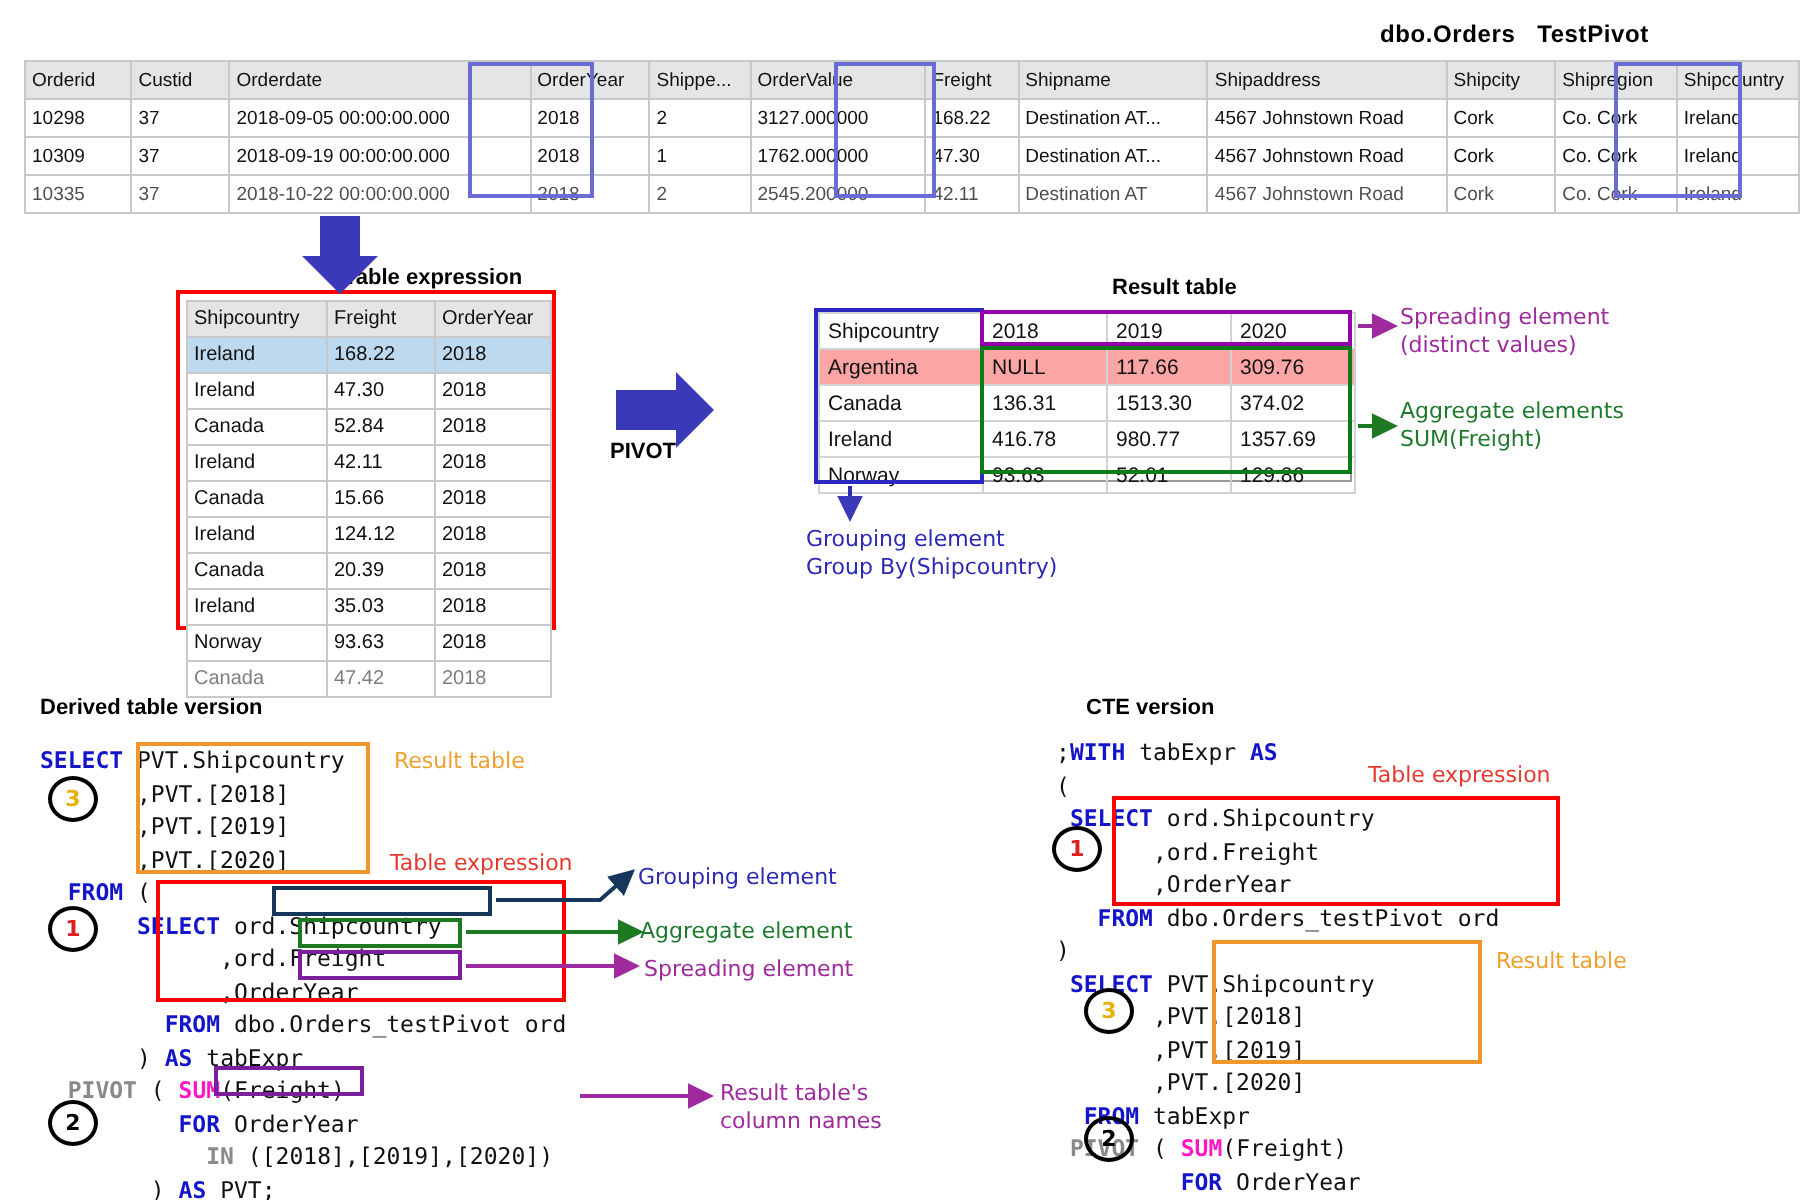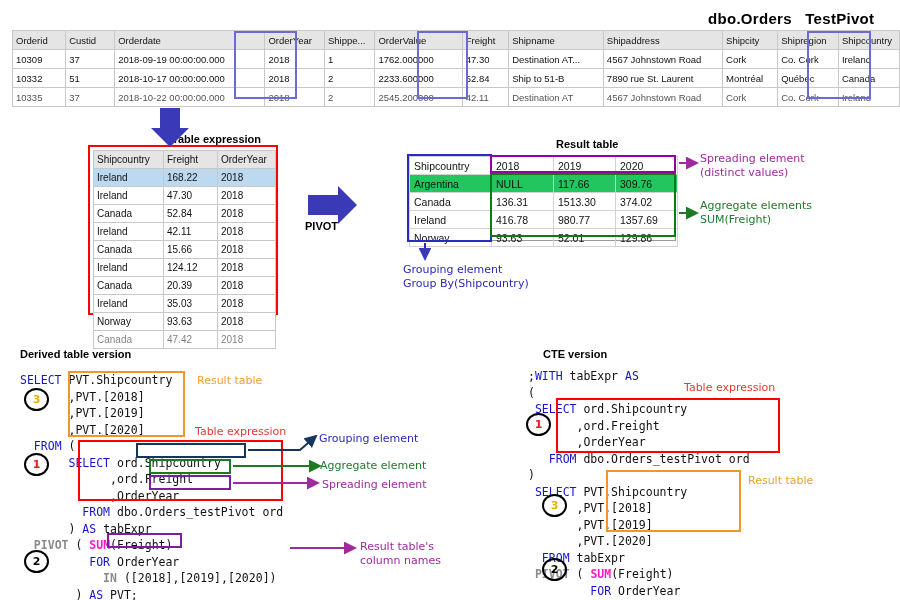--- a/index.html
+++ b/index.html
@@ -23,21 +23,21 @@
     overflow:hidden;
     color:#111;
     line-height:13px;
     height:13px;
   }
   table.grid th{background:#e5e5e5;color:#111;}
 
   
   #orders-grid{left:12px;top:30px;}
   #orders-grid table.grid th,#orders-grid table.grid td{font-size:9.5px;height:16px;line-height:15px;}
-  .title-dbo{left:708px;top:10px;font-size:15px;font-weight:bold;letter-spacing:.3px;}
+  .title-dbo{left:690px;top:10px;font-size:12px;font-weight:bold;letter-spacing:.3px;}
 
   
   .hl-purple{border:2px solid #6b6bd6;box-sizing:border-box;pointer-events:none;}
 
   
   .caption{font-size:11px;font-weight:bold;color:#000;}
 
   
   #tabexpr-wrap{left:88px;top:145px;border:2px solid #ff0000;padding:3px;background:#fff;box-sizing:border-box;width:190px;height:170px;}
   #tabexpr-wrap table.grid{width:100%;}
@@ -47,37 +47,37 @@
 
   
   #result-wrap{left:408px;top:155px;width:268px;height:86px;border:1px solid #9a9a9a;background:#fff;box-sizing:border-box;}
   #result-table{border-collapse:collapse;table-layout:fixed;width:100%;}
   #result-table td,#result-table th{
     border:1px solid #d2d2d2;font-size:10.5px;font-weight:normal;
     padding:1px 4px;height:15px;line-height:14px;text-align:left;white-space:nowrap;color:#111;
   }
   #result-table .c-country{width:82px;}
   .null-cell{background:#fbfbd8;}
-  .sel-country td{background:#22c55e;border-top:1px dotted #666;border-bottom:1px dotted #666;}
+  .sel-country td{background:#fca5a5;border-top:1px dotted #666;border-bottom:1px dotted #666;}
 
   .box-blue-country{border:2px solid #2a2ac0;box-sizing:border-box;pointer-events:none;}
   .box-purple-years{border:2px solid #9400a8;box-sizing:border-box;pointer-events:none;}
   .box-green-vals{border:2px solid #0d7a18;box-sizing:border-box;pointer-events:none;}
 
   
   .ann{font-size:11px;line-height:14px;font-family:"DejaVu Sans", sans-serif;}
   .ann.purple{color:#9e2a9e;}
   .ann.green{color:#1f7a2e;}
   .ann.blue{color:#2a2ab4;}
   .ann.red{color:#e23b2e;}
   .ann.orange{color:#f0a030;}
 
   
   .code{font-family:"DejaVu Sans Mono", monospace;font-size:11.5px;line-height:16.5px;white-space:pre;}
-  .kw{color:#1414c8;font-weight:normal;}
+  .kw{color:#1414c8;font-weight:bold;}
   .kw-grey{color:#8a8a8a;font-weight:bold;}
   .fn{color:#ff19c4;font-weight:bold;}
   .plain{color:#101010;}
 
   .badge{
     position:absolute;width:21px;height:19px;border:2px solid #000;border-radius:50%;
     font-size:11px;font-weight:bold;text-align:center;line-height:19px;
     font-family:"DejaVu Sans", sans-serif;background:transparent;
   }
   .badge.yellow{color:#e8b10a;}
@@ -129,46 +129,46 @@
           <th>Freight</th>
           <th>Shipname</th>
           <th>Shipaddress</th>
           <th>Shipcity</th>
           <th>Shipregion</th>
           <th>Shipcountry</th>
         </tr>
       </thead>
     <tbody id="orders-body">
         <tr>
+          <td>10298</td>
+          <td>37</td>
+          <td>2018-09-05 00:00:00.000</td>
+          <td>2018</td>
+          <td>2</td>
+          <td>3127.000000</td>
+          <td>168.22</td>
+          <td>Destination AT...</td>
+          <td>4567 Johnstown Road</td>
+          <td>Cork</td>
+          <td>Co. Cork</td>
+          <td>Ireland</td>
+        </tr>
+        <tr>
           <td>10309</td>
           <td>37</td>
           <td>2018-09-19 00:00:00.000</td>
           <td>2018</td>
           <td>1</td>
           <td>1762.000000</td>
           <td>47.30</td>
           <td>Destination AT...</td>
           <td>4567 Johnstown Road</td>
           <td>Cork</td>
           <td>Co. Cork</td>
           <td>Ireland</td>
-        </tr>
-        <tr>
-          <td>10332</td>
-          <td>51</td>
-          <td>2018-10-17 00:00:00.000</td>
-          <td>2018</td>
-          <td>2</td>
-          <td>2233.600000</td>
-          <td>52.84</td>
-          <td>Ship to 51-B</td>
-          <td>7890 rue St. Laurent</td>
-          <td>Montréal</td>
-          <td>Québec</td>
-          <td>Canada</td>
         </tr>
         <tr style="opacity: 0.75;">
           <td>10335</td>
           <td>37</td>
           <td>2018-10-22 00:00:00.000</td>
           <td>2018</td>
           <td>2</td>
           <td>2545.200000</td>
           <td>42.11</td>
           <td>Destination AT</td>

